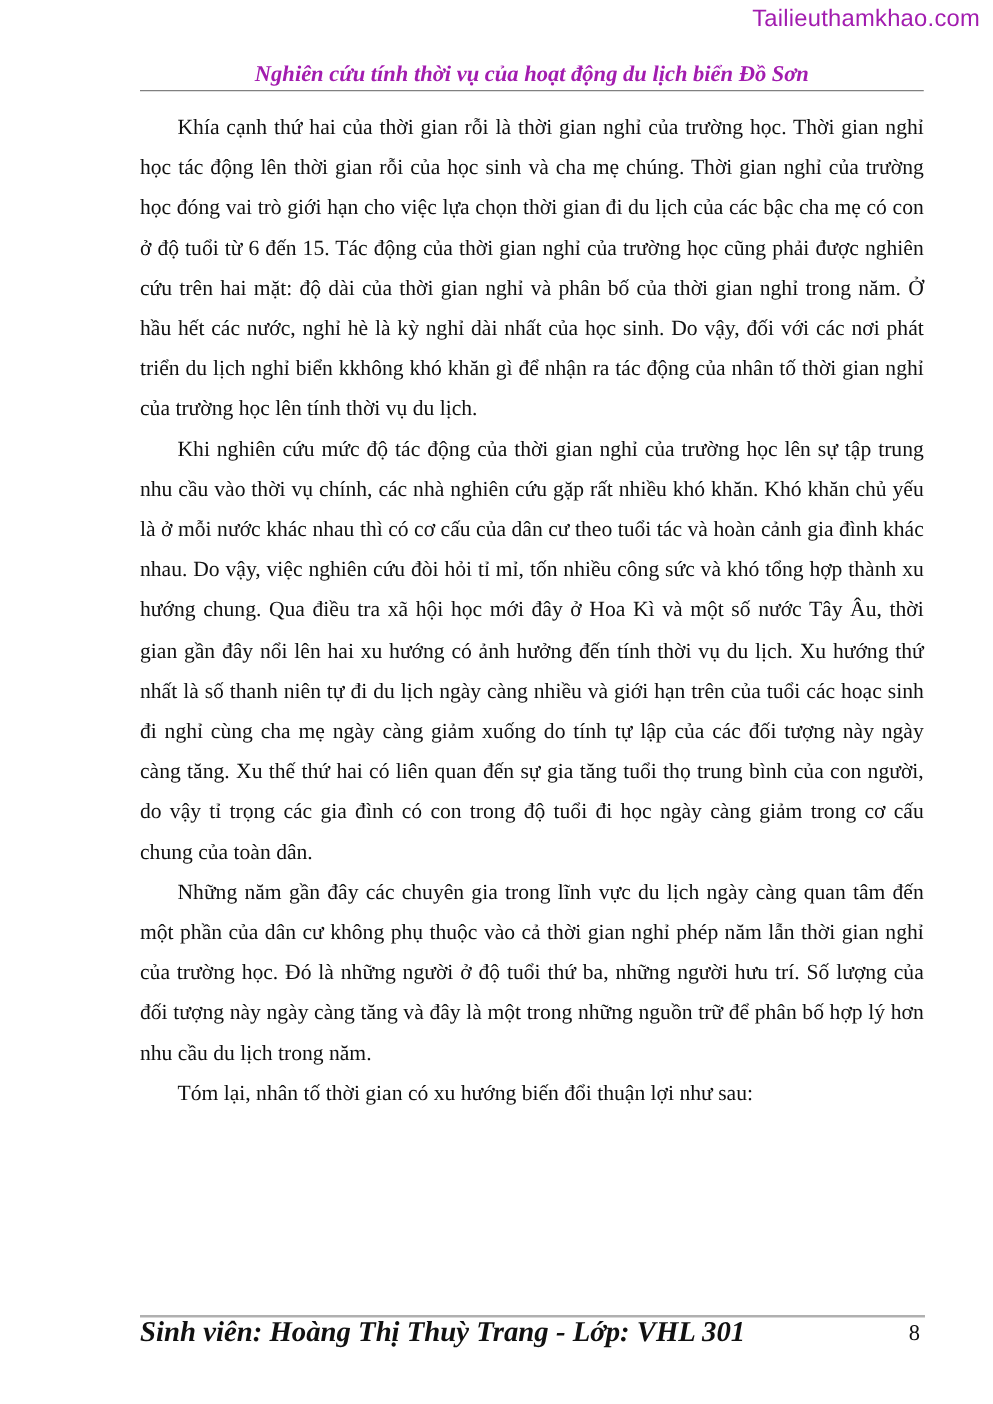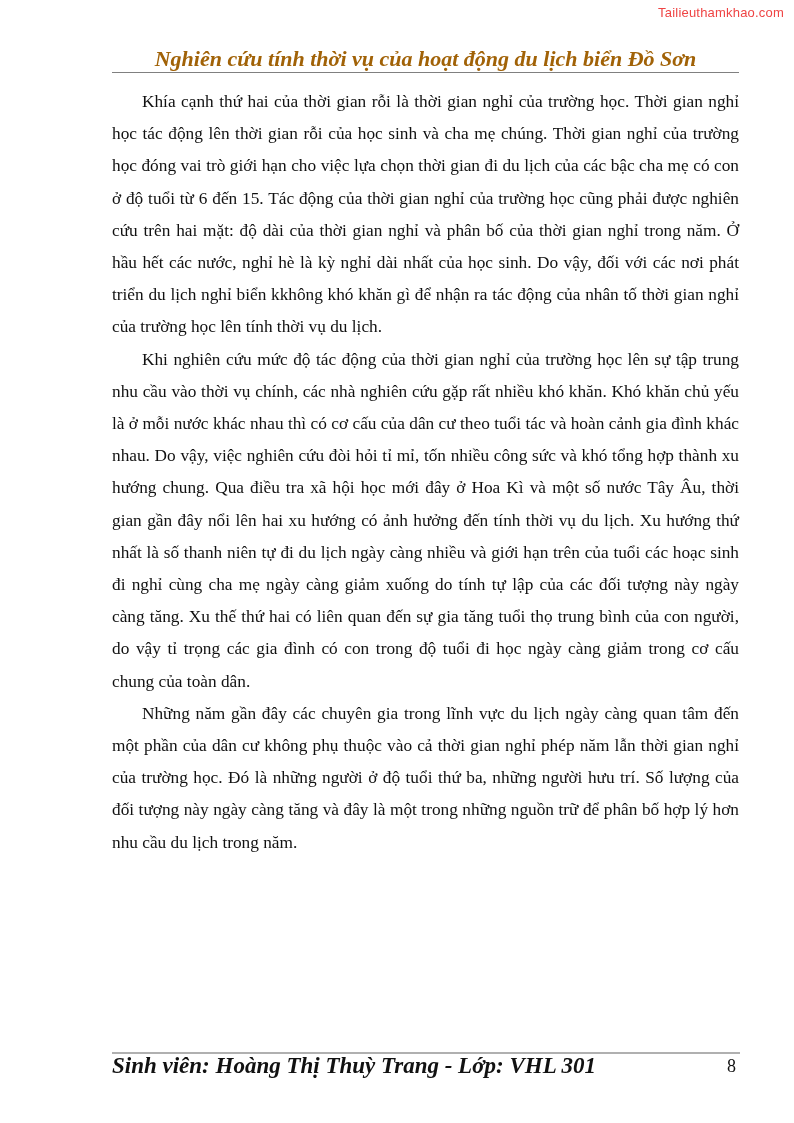--- a/index.html
+++ b/index.html
@@ -13,35 +13,35 @@
     position: relative;
     overflow: hidden;
     font-family: "Liberation Serif", "DejaVu Serif", serif;
     color: #111111;
   }
   .watermark {
     position: absolute;
     top: 5px;
     right: 10px;
     font-family: "Liberation Sans", "DejaVu Sans", sans-serif;
-    font-size: 13px;
-    color: #ef4444;
+    font-size: 19px;
+    color: #a21caf;
     letter-spacing: 0.2px;
   }
   .page-header {
     position: absolute;
     left: 112px;
     width: 627px;
     top: 48px;
     text-align: center;
     font-weight: bold;
     font-style: italic;
-    font-size: 22px;
+    font-size: 18px;
     line-height: 22px;
-    color: #a16207;
+    color: #a21caf;
   }
   .header-rule {
     position: absolute;
     left: 112px;
     width: 627px;
     top: 72px;
     height: 0;
     border-top: 1.5px solid #808080;
   }
   .content {
@@ -88,17 +88,18 @@
 
 <div class="watermark">Tailieuthamkhao.com</div>
 
 <div class="page-header">Nghiên cứu tính thời vụ của hoạt động du lịch biển Đồ Sơn</div>
 <div class="header-rule"></div>
 
 <div class="content">
   <p>Khía cạnh thứ hai của thời gian rỗi là thời gian nghỉ của trường học. Thời gian nghỉ học tác động lên thời gian rỗi của học sinh và cha mẹ chúng. Thời gian nghỉ của trường học đóng vai trò giới hạn cho việc lựa chọn thời gian đi du lịch của các bậc cha mẹ có con ở độ tuổi từ 6 đến 15. Tác động của thời gian nghỉ của trường học cũng phải được nghiên cứu trên hai mặt: độ dài của thời gian nghỉ và phân bố của thời gian nghỉ trong năm. Ở hầu hết các nước, nghỉ hè là kỳ nghỉ dài nhất của học sinh. Do vậy, đối với các nơi phát triển du lịch nghỉ biển kkhông khó khăn gì để nhận ra tác động của nhân tố thời gian nghỉ của trường học lên tính thời vụ du lịch.</p>
   <p>Khi nghiên cứu mức độ tác động của thời gian nghỉ của trường học lên sự tập trung nhu cầu vào thời vụ chính, các nhà nghiên cứu gặp rất nhiều khó khăn. Khó khăn chủ yếu là ở mỗi nước khác nhau thì có cơ cấu của dân cư theo tuổi tác và hoàn cảnh gia đình khác nhau. Do vậy, việc nghiên cứu đòi hỏi tỉ mỉ, tốn nhiều công sức và khó tổng hợp thành xu hướng chung. Qua điều tra xã hội học mới đây ở Hoa Kì và một số nước Tây Âu, thời gian gần đây nổi lên hai xu hướng có ảnh hưởng đến tính thời vụ du lịch. Xu hướng thứ nhất là số thanh niên tự đi du lịch ngày càng nhiều và giới hạn trên của tuổi các hoạc sinh đi nghỉ cùng cha mẹ ngày càng giảm xuống do tính tự lập của các đối tượng này ngày càng tăng. Xu thế thứ hai có liên quan đến sự gia tăng tuổi thọ trung bình của con người, do vậy tỉ trọng các gia đình có con trong độ tuổi đi học ngày càng giảm trong cơ cấu chung của toàn dân.</p>
   <p>Những năm gần đây các chuyên gia trong lĩnh vực du lịch ngày càng quan tâm đến một phần của dân cư không phụ thuộc vào cả thời gian nghỉ phép năm lẫn thời gian nghỉ của trường học. Đó là những người ở độ tuổi thứ ba, những người hưu trí. Số lượng của đối tượng này ngày càng tăng và đây là một trong những nguồn trữ để phân bố hợp lý hơn nhu cầu du lịch trong năm.</p>
+  <p>Tóm lại, nhân tố thời gian có xu hướng biến đổi thuận lợi như sau:</p>
 </div>
 
 <div class="footer-rule"></div>
 <div class="footer-left">Sinh viên: Hoàng Thị Thuỳ Trang - Lớp: VHL 301</div>
 <div class="footer-page">8</div>
 
 </body></html>

